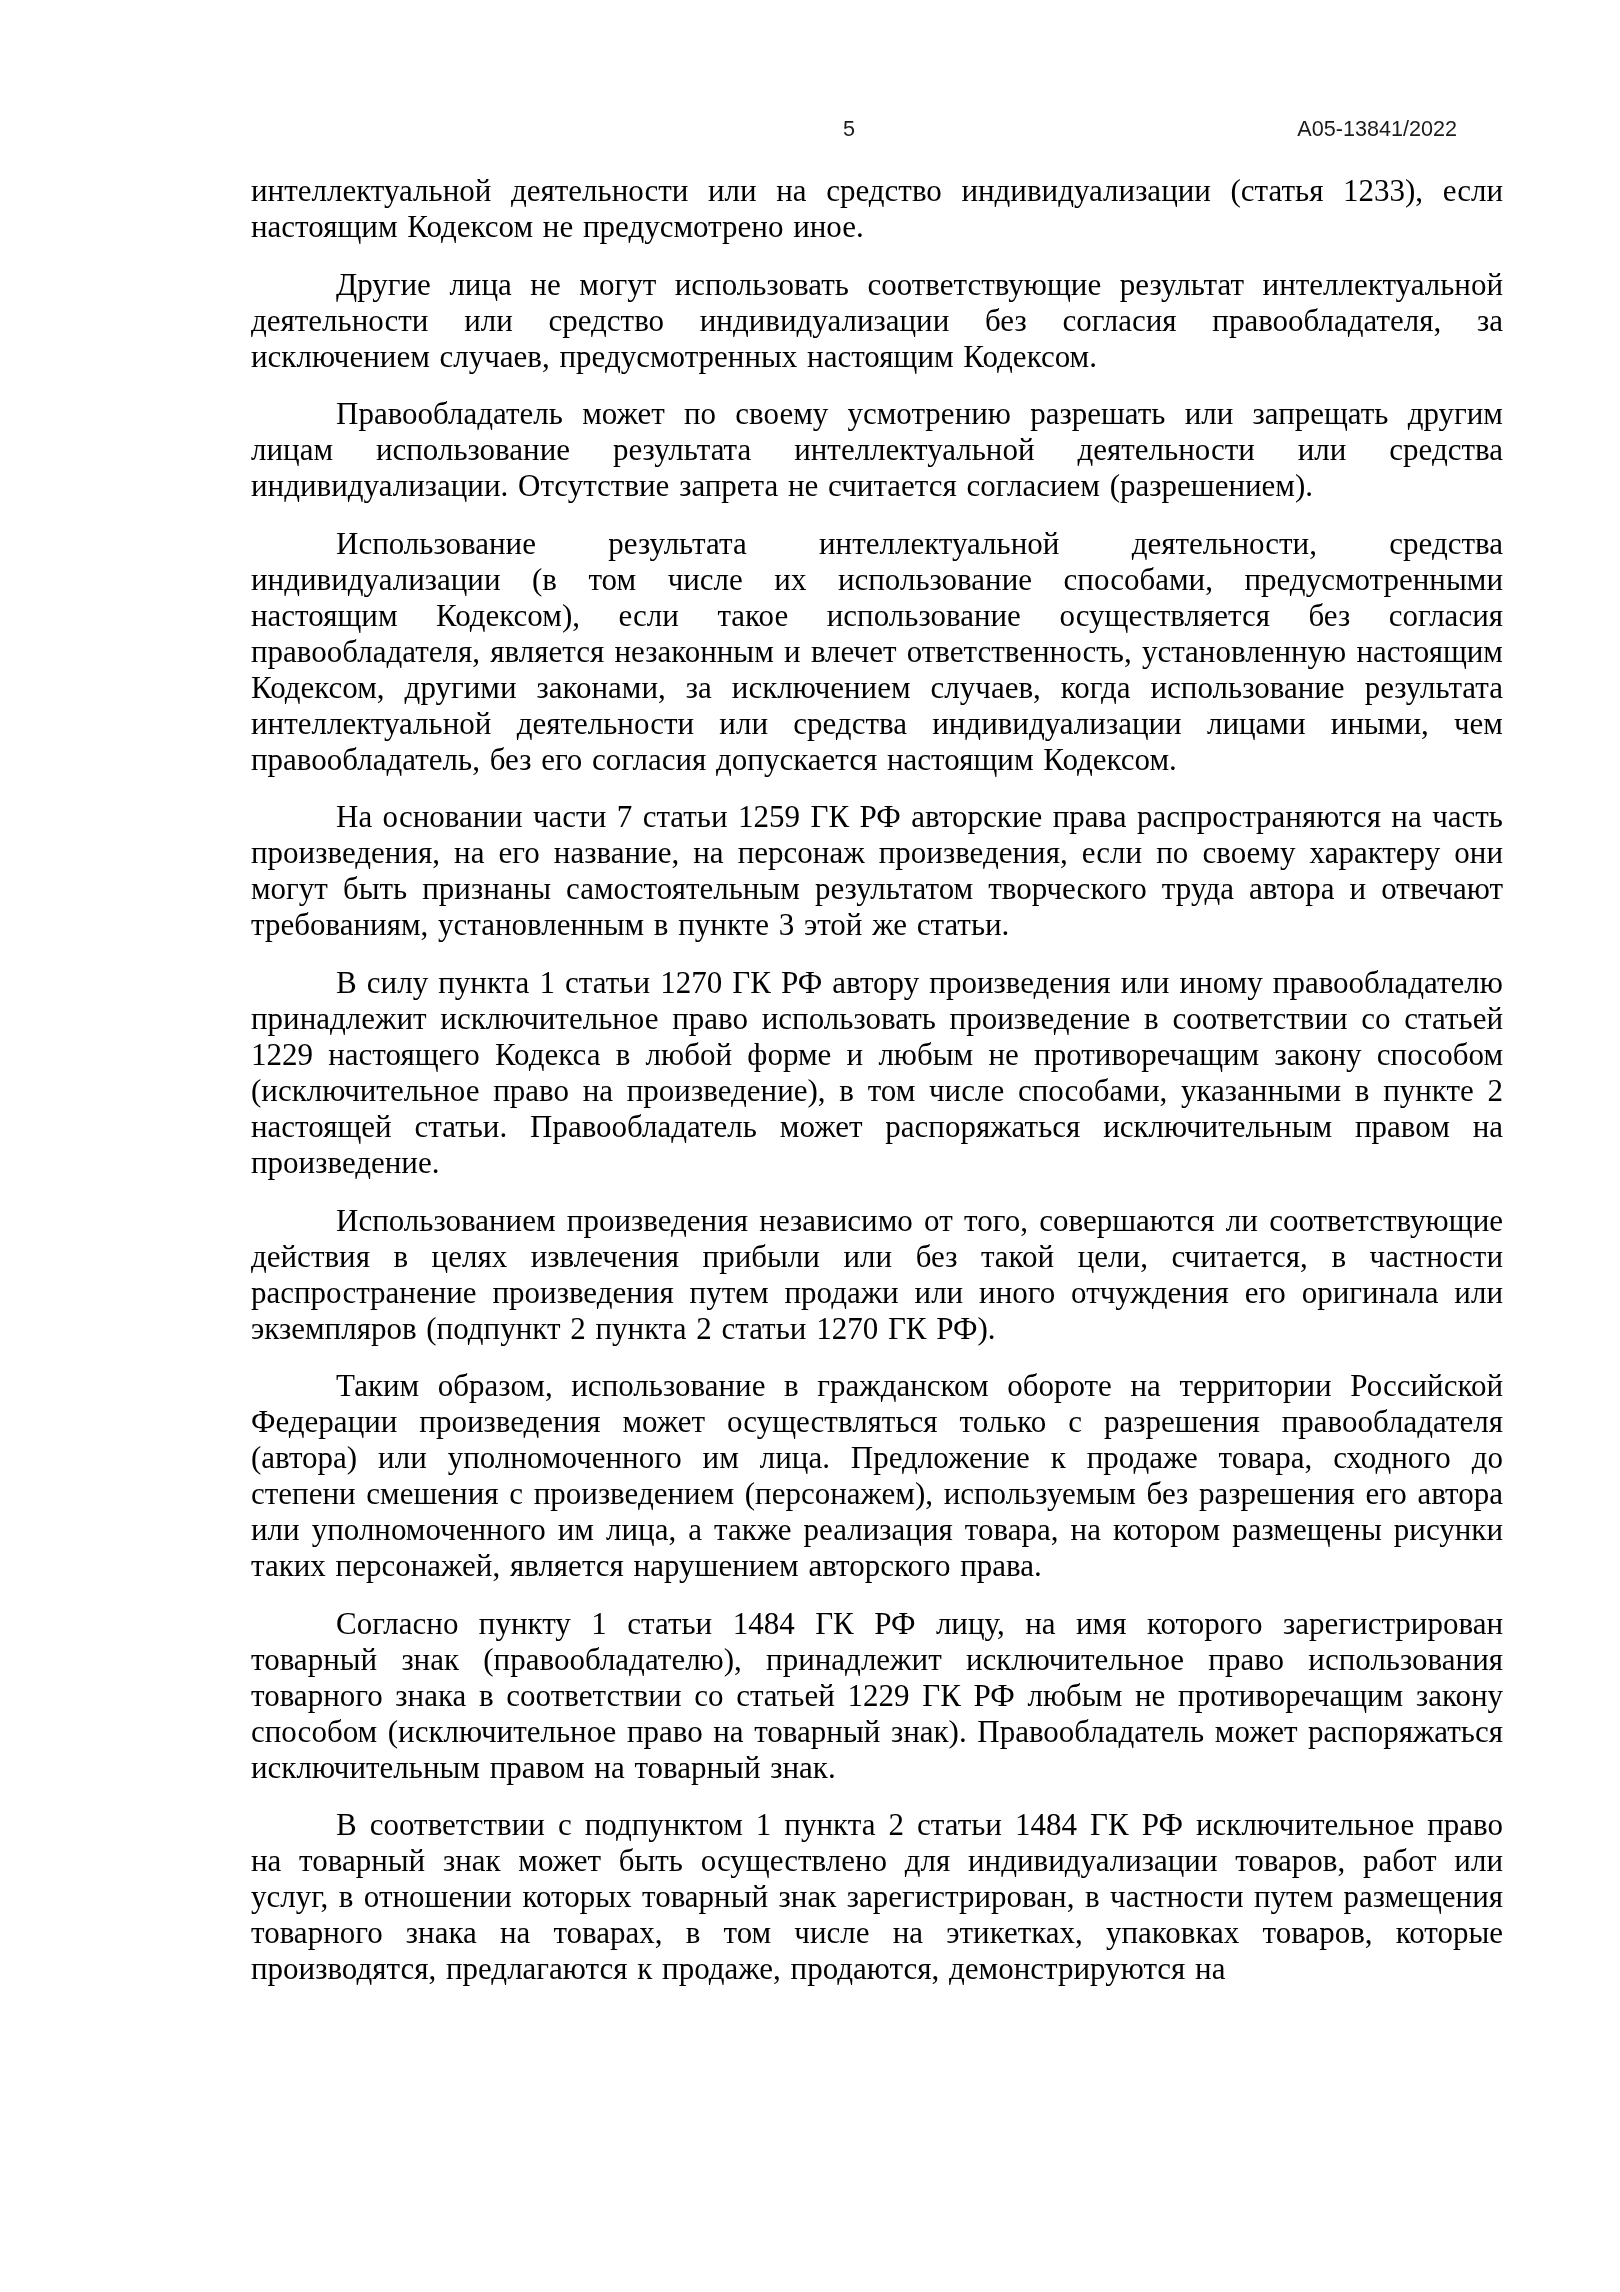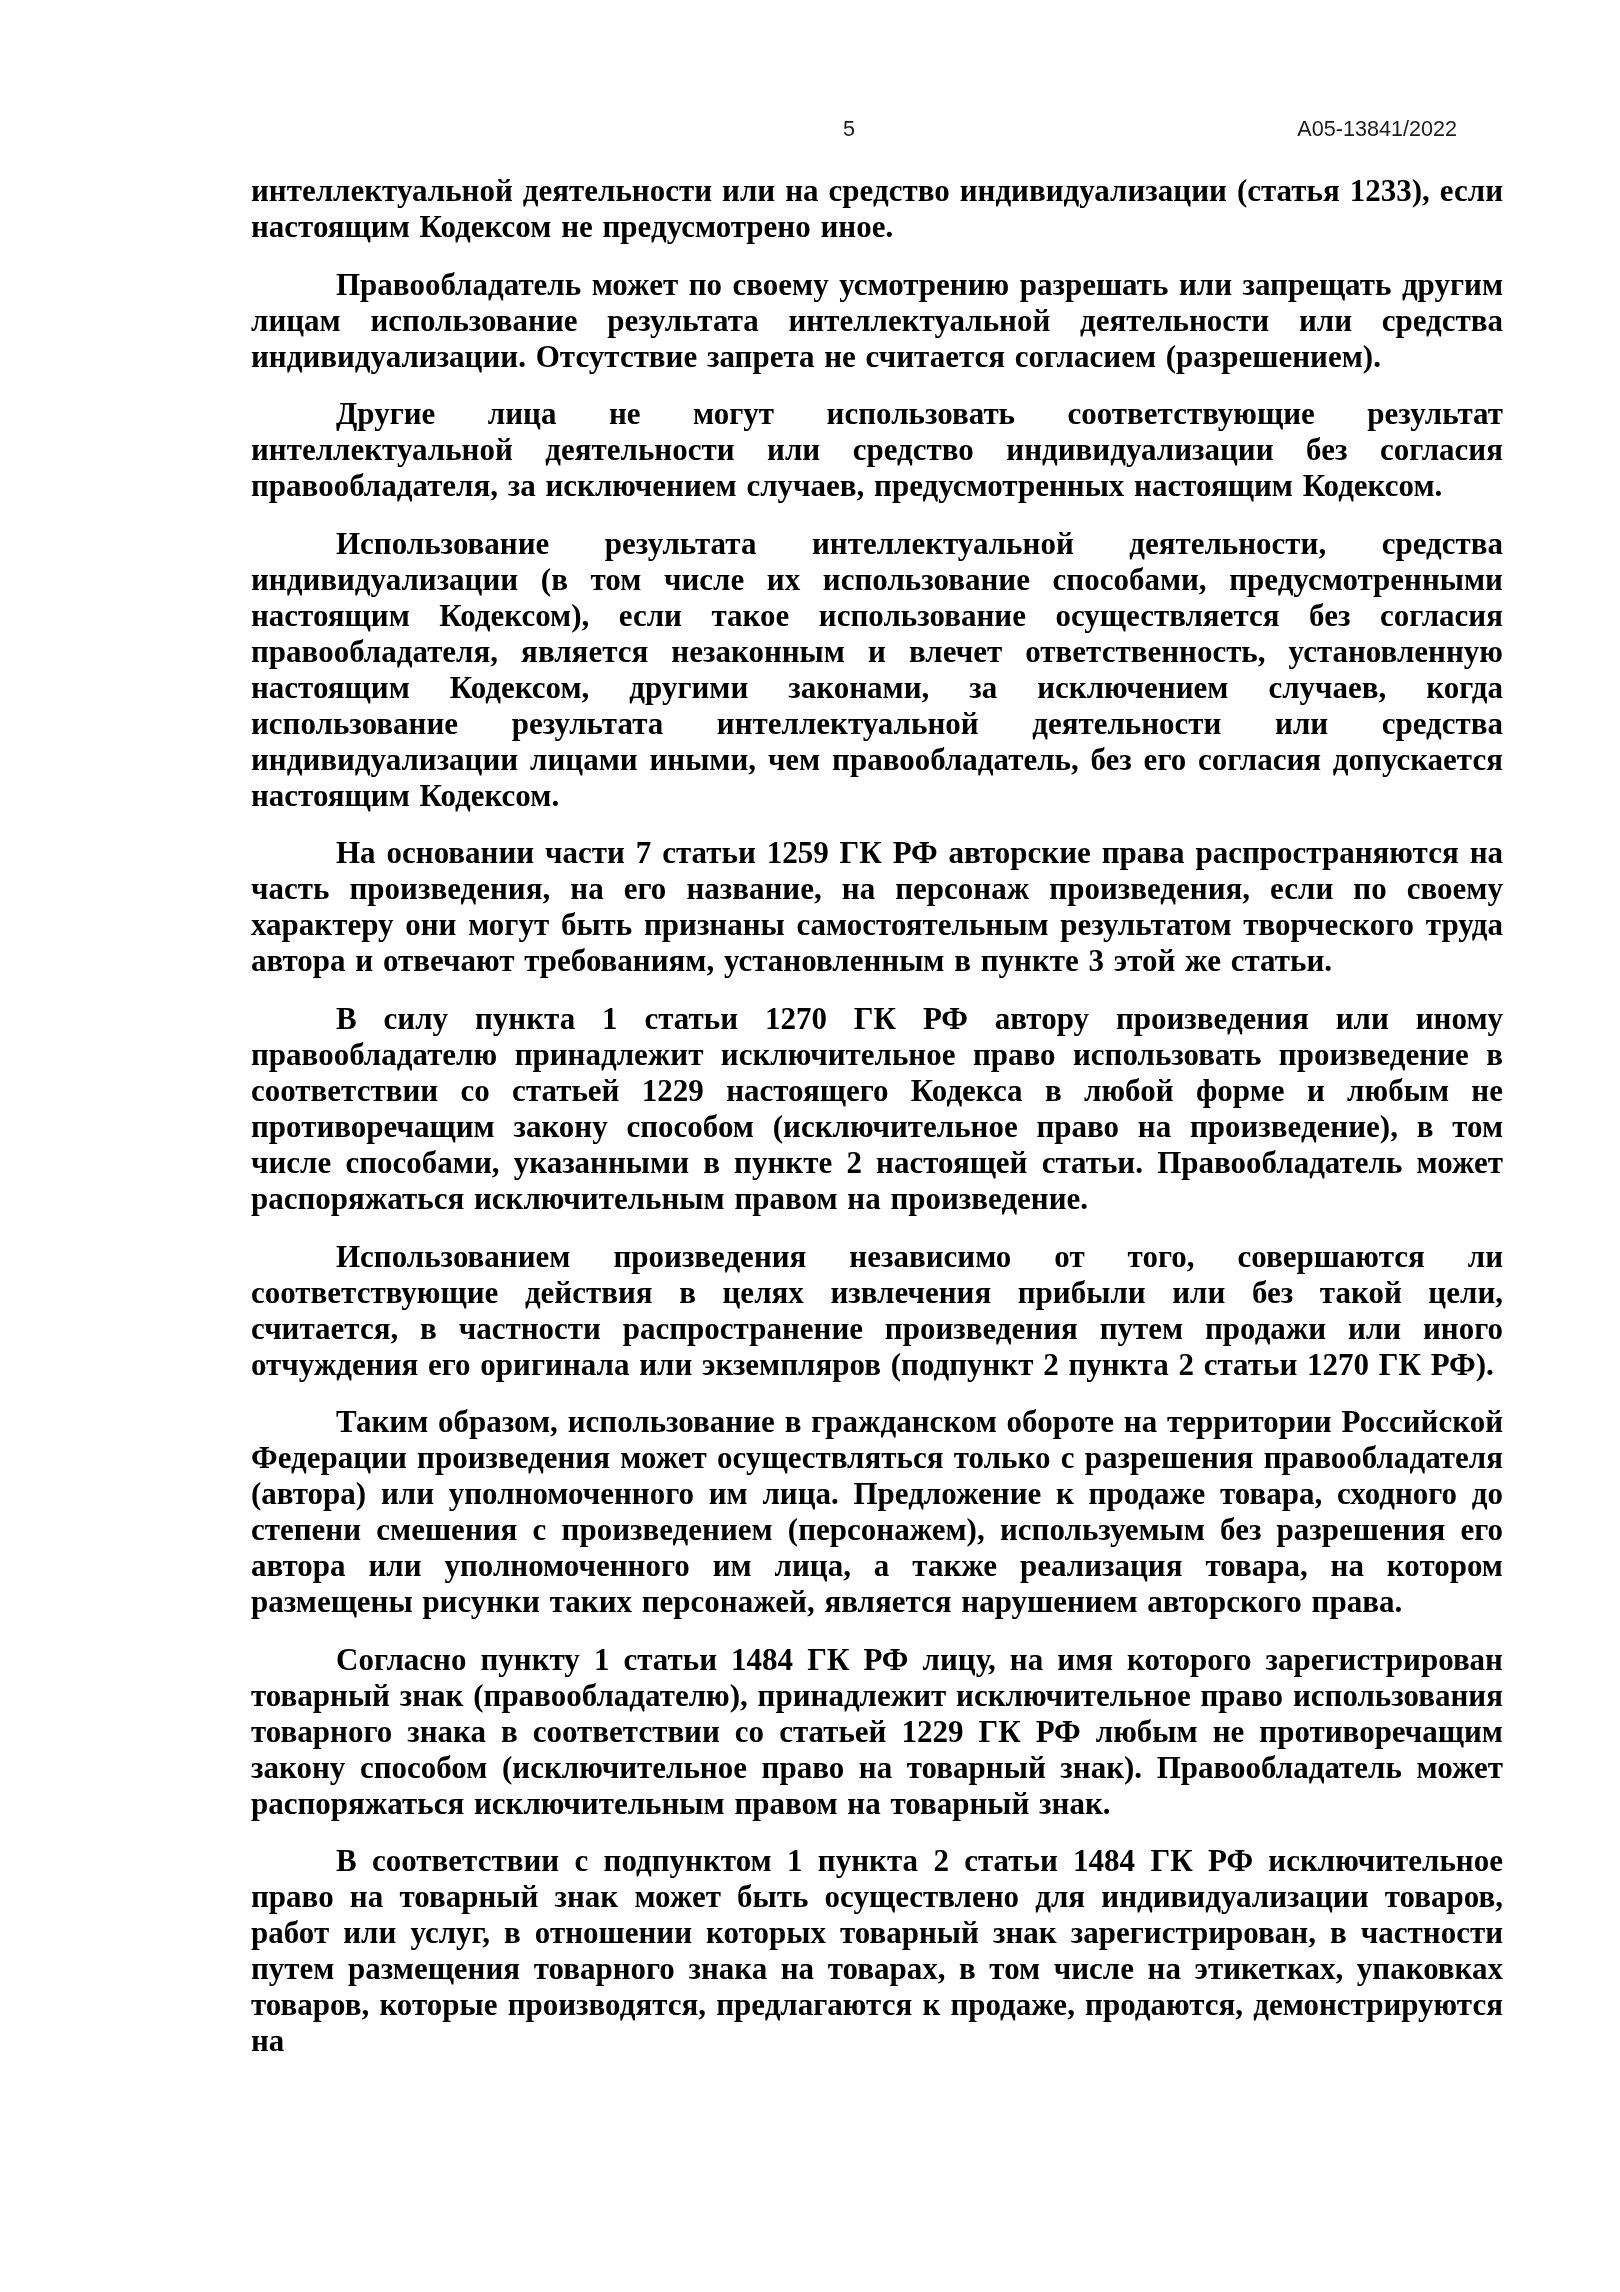--- a/index.html
+++ b/index.html
@@ -41,39 +41,38 @@
     font-family: "Liberation Serif", serif;
     font-size: 31px;
     line-height: 36px;
     text-align: justify;
     word-spacing: 2px;
     color: #000000;
   }
   .para {
     margin: 0 0 21.6px 0;
     padding: 0;
-    font-weight: bold;
   }
   .para.indent {
     text-indent: 85px;
   }
 </style>
 </head>
 <body>
 
 <div class="page">
 
   <div class="header-item page-num">5</div>
 
   <div class="header-item case-num">А05-13841/2022</div>
 
   <div class="content">
       <p class="para">интеллектуальной деятельности или на средство индивидуализации (статья 1233), если настоящим Кодексом не предусмотрено иное.</p>
+      <p class="para indent">Другие лица не могут использовать соответствующие результат интеллектуальной деятельности или средство индивидуализации без согласия правообладателя, за исключением случаев, предусмотренных настоящим Кодексом.</p>
       <p class="para indent">Правообладатель может по своему усмотрению разрешать или запрещать другим лицам использование результата интеллектуальной деятельности или средства индивидуализации. Отсутствие запрета не считается согласием (разрешением).</p>
-      <p class="para indent">Другие лица не могут использовать соответствующие результат интеллектуальной деятельности или средство индивидуализации без согласия правообладателя, за исключением случаев, предусмотренных настоящим Кодексом.</p>
       <p class="para indent">Использование результата интеллектуальной деятельности, средства индивидуализации (в том числе их использование способами, предусмотренными настоящим Кодексом), если такое использование осуществляется без согласия правообладателя, является незаконным и влечет ответственность, установленную настоящим Кодексом, другими законами, за исключением случаев, когда использование результата интеллектуальной деятельности или средства индивидуализации лицами иными, чем правообладатель, без его согласия допускается настоящим Кодексом.</p>
       <p class="para indent">На основании части 7 статьи 1259 ГК РФ авторские права распространяются на часть произведения, на его название, на персонаж произведения, если по своему характеру они могут быть признаны самостоятельным результатом творческого труда автора и отвечают требованиям, установленным в пункте 3 этой же статьи.</p>
       <p class="para indent">В силу пункта 1 статьи 1270 ГК РФ автору произведения или иному правообладателю принадлежит исключительное право использовать произведение в соответствии со статьей 1229 настоящего Кодекса в любой форме и любым не противоречащим закону способом (исключительное право на произведение), в том числе способами, указанными в пункте 2 настоящей статьи. Правообладатель может распоряжаться исключительным правом на произведение.</p>
       <p class="para indent">Использованием произведения независимо от того, совершаются ли соответствующие действия в целях извлечения прибыли или без такой цели, считается, в частности распространение произведения путем продажи или иного отчуждения его оригинала или экземпляров (подпункт 2 пункта 2 статьи 1270 ГК РФ).</p>
       <p class="para indent">Таким образом, использование в гражданском обороте на территории Российской Федерации произведения может осуществляться только с разрешения правообладателя (автора) или уполномоченного им лица. Предложение к продаже товара, сходного до степени смешения с произведением (персонажем), используемым без разрешения его автора или уполномоченного им лица, а также реализация товара, на котором размещены рисунки таких персонажей, является нарушением авторского права.</p>
       <p class="para indent">Согласно пункту 1 статьи 1484 ГК РФ лицу, на имя которого зарегистрирован товарный знак (правообладателю), принадлежит исключительное право использования товарного знака в соответствии со статьей 1229 ГК РФ любым не противоречащим закону способом (исключительное право на товарный знак). Правообладатель может распоряжаться исключительным правом на товарный знак.</p>
       <p class="para indent">В соответствии с подпунктом 1 пункта 2 статьи 1484 ГК РФ исключительное право на товарный знак может быть осуществлено для индивидуализации товаров, работ или услуг, в отношении которых товарный знак зарегистрирован, в частности путем размещения товарного знака на товарах, в том числе на этикетках, упаковках товаров, которые производятся, предлагаются к продаже, продаются, демонстрируются на</p>
     </div>
 
 </div>

